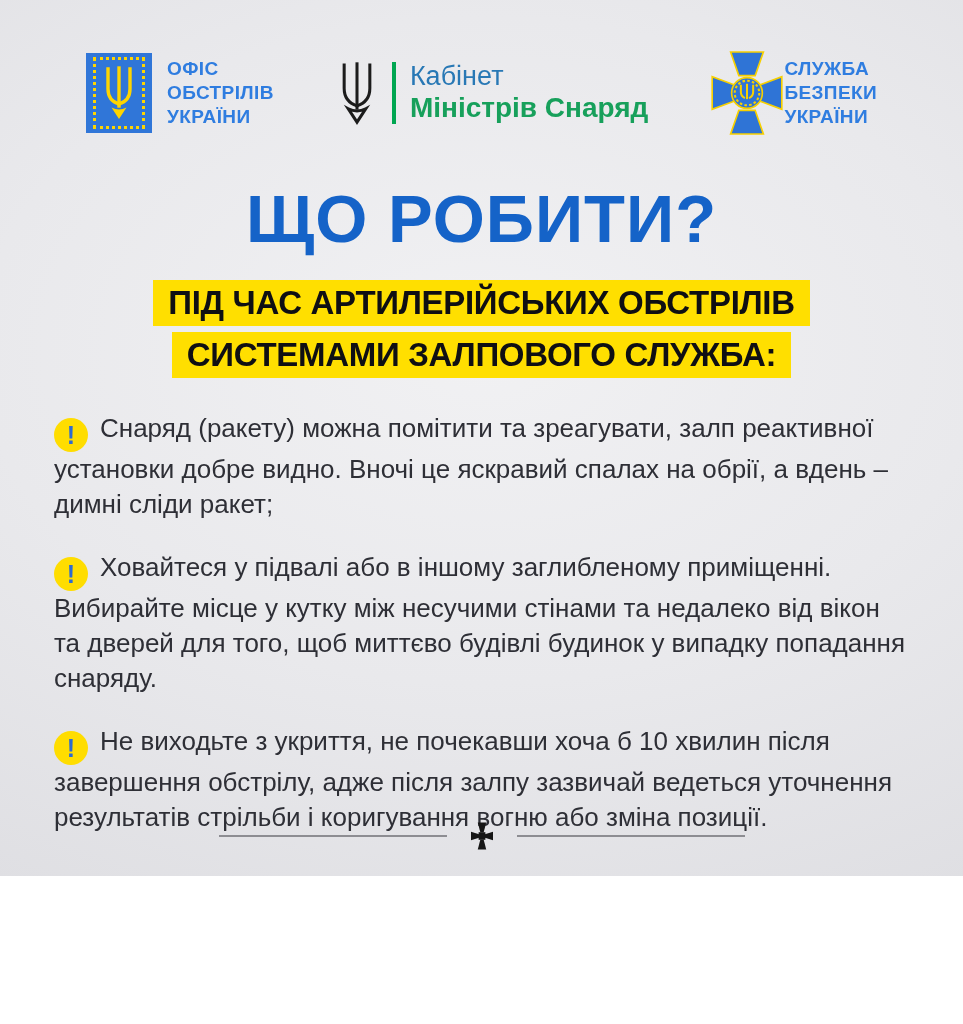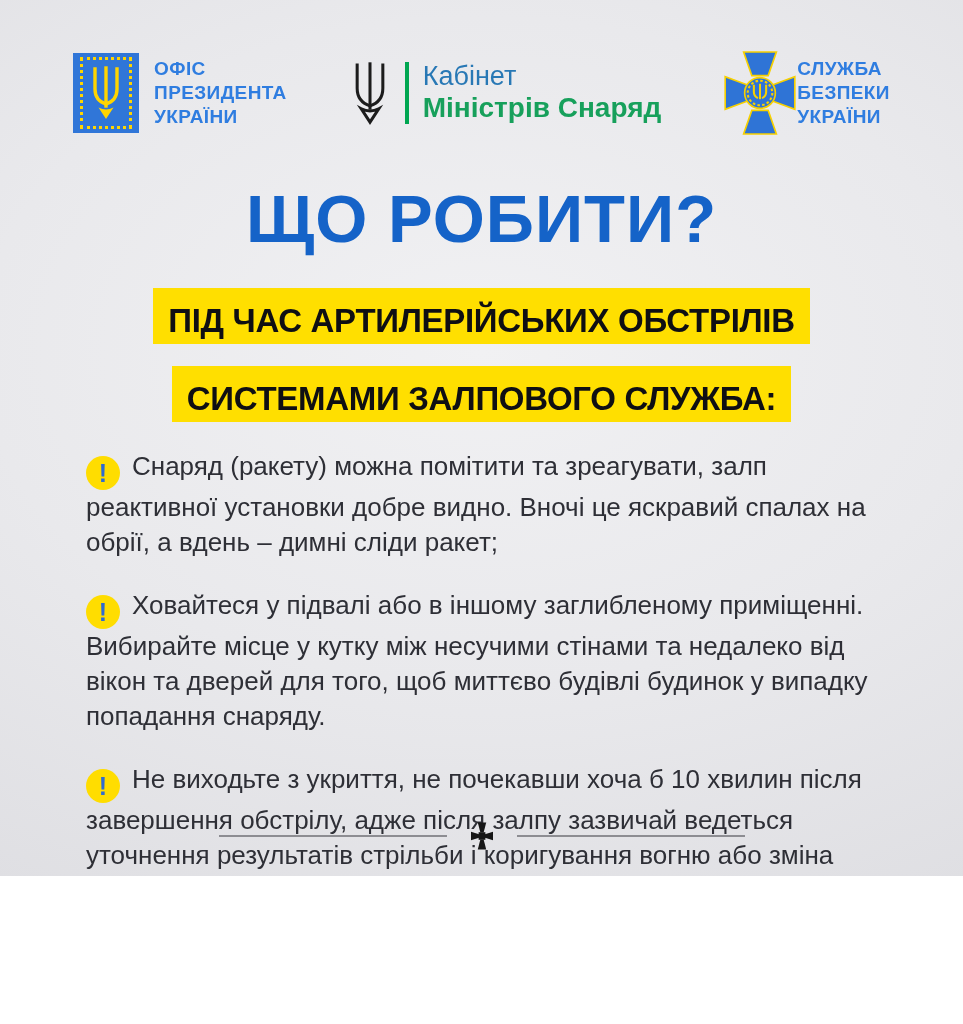--- a/index.html
+++ b/index.html
@@ -50,25 +50,25 @@
     margin-top:44px;
     text-align:center;
     font-size:67px;font-weight:800;letter-spacing:1px;
     color:#1563c8;
   }
   .subtitle{margin-top:20px;text-align:center;line-height:1.0;}
   .subtitle .hl{
     display:inline-block;
     background:#ffdf00;color:#0f0f13;
     font-size:33px;font-weight:700;letter-spacing:-.3px;
-    padding:16px 15px 7px;
-    margin:11px 0;
+    padding:6px 15px 7px;
+    margin:3px 0;
   }
   
-  .bullets{margin:16px auto 0;padding:0 86px;}
+  .bullets{margin:30px auto 0;padding:0 54px;}
   .bullet{
     font-size:26px;line-height:1.36;color:#2e2f36;
     margin-bottom:27px;
   }
   .bullet:last-child{margin-bottom:0;}
   .bang{
     display:inline-flex;align-items:center;justify-content:center;
     width:34px;height:34px;border-radius:50%;
     background:#ffdd00;color:#2e6bd2;
     font-size:25px;font-weight:800;
@@ -97,21 +97,21 @@
               <path d="M7 3 v20 c0 9 4.5 13 11 15"></path>
               <path d="M29 3 v20 c0 9 -4.5 13 -11 15"></path>
               <path d="M18 2 v38"></path>
             </g>
             <path d="M18 53 l-7.5 -11.5 c5 2.6 10 2.6 15 0 z" fill="#ffd500"></path>
           </svg>
         </div>
       </div>
       <div class="op-text">
         <div>ОФІС</div>
-        <div>ПРЕЗИДЕНТА</div>
+        <div>ОБСТРІЛІВ</div>
         <div>УКРАЇНИ</div>
       </div>
     </div>
 
     <div class="logo">
       <svg width="42" height="68" viewBox="0 0 36 54">
         <g stroke="#1c1c1c" stroke-width="2.6" fill="none" stroke-linecap="square">
           <path d="M7 3 v20 c0 9 4.5 13 11 15"></path>
           <path d="M29 3 v20 c0 9 -4.5 13 -11 15"></path>
           <path d="M18 2 v38"></path>

